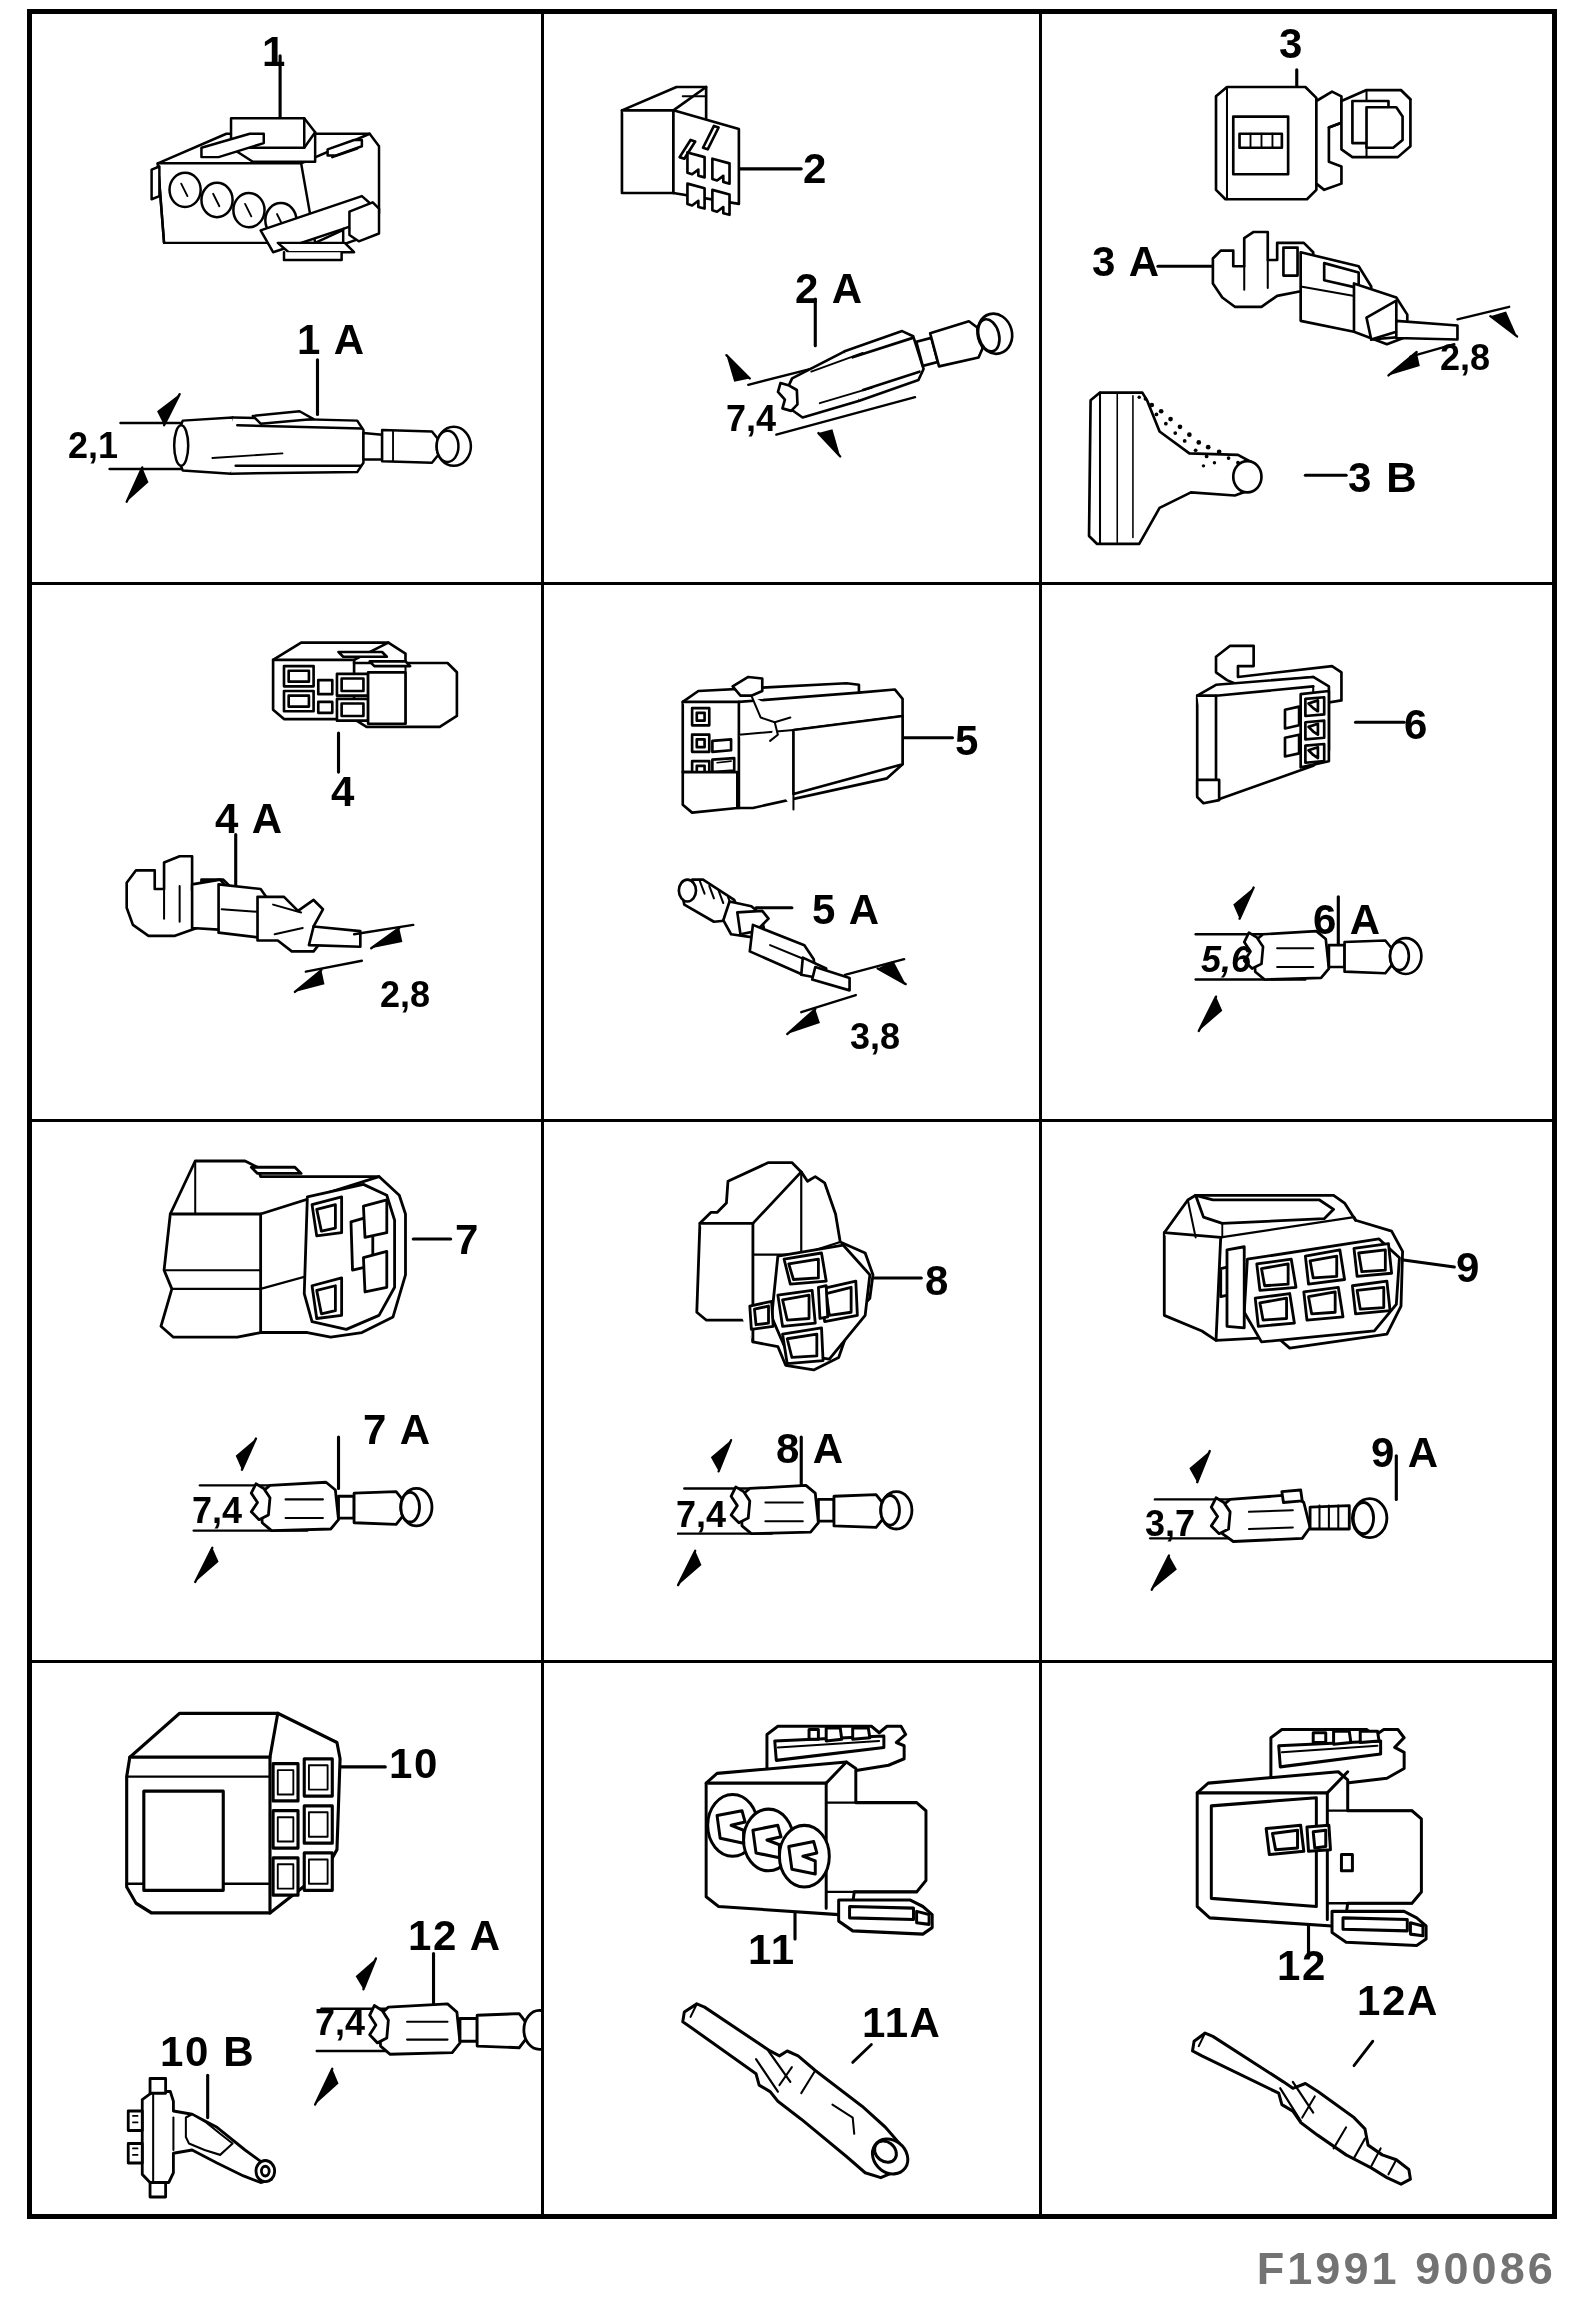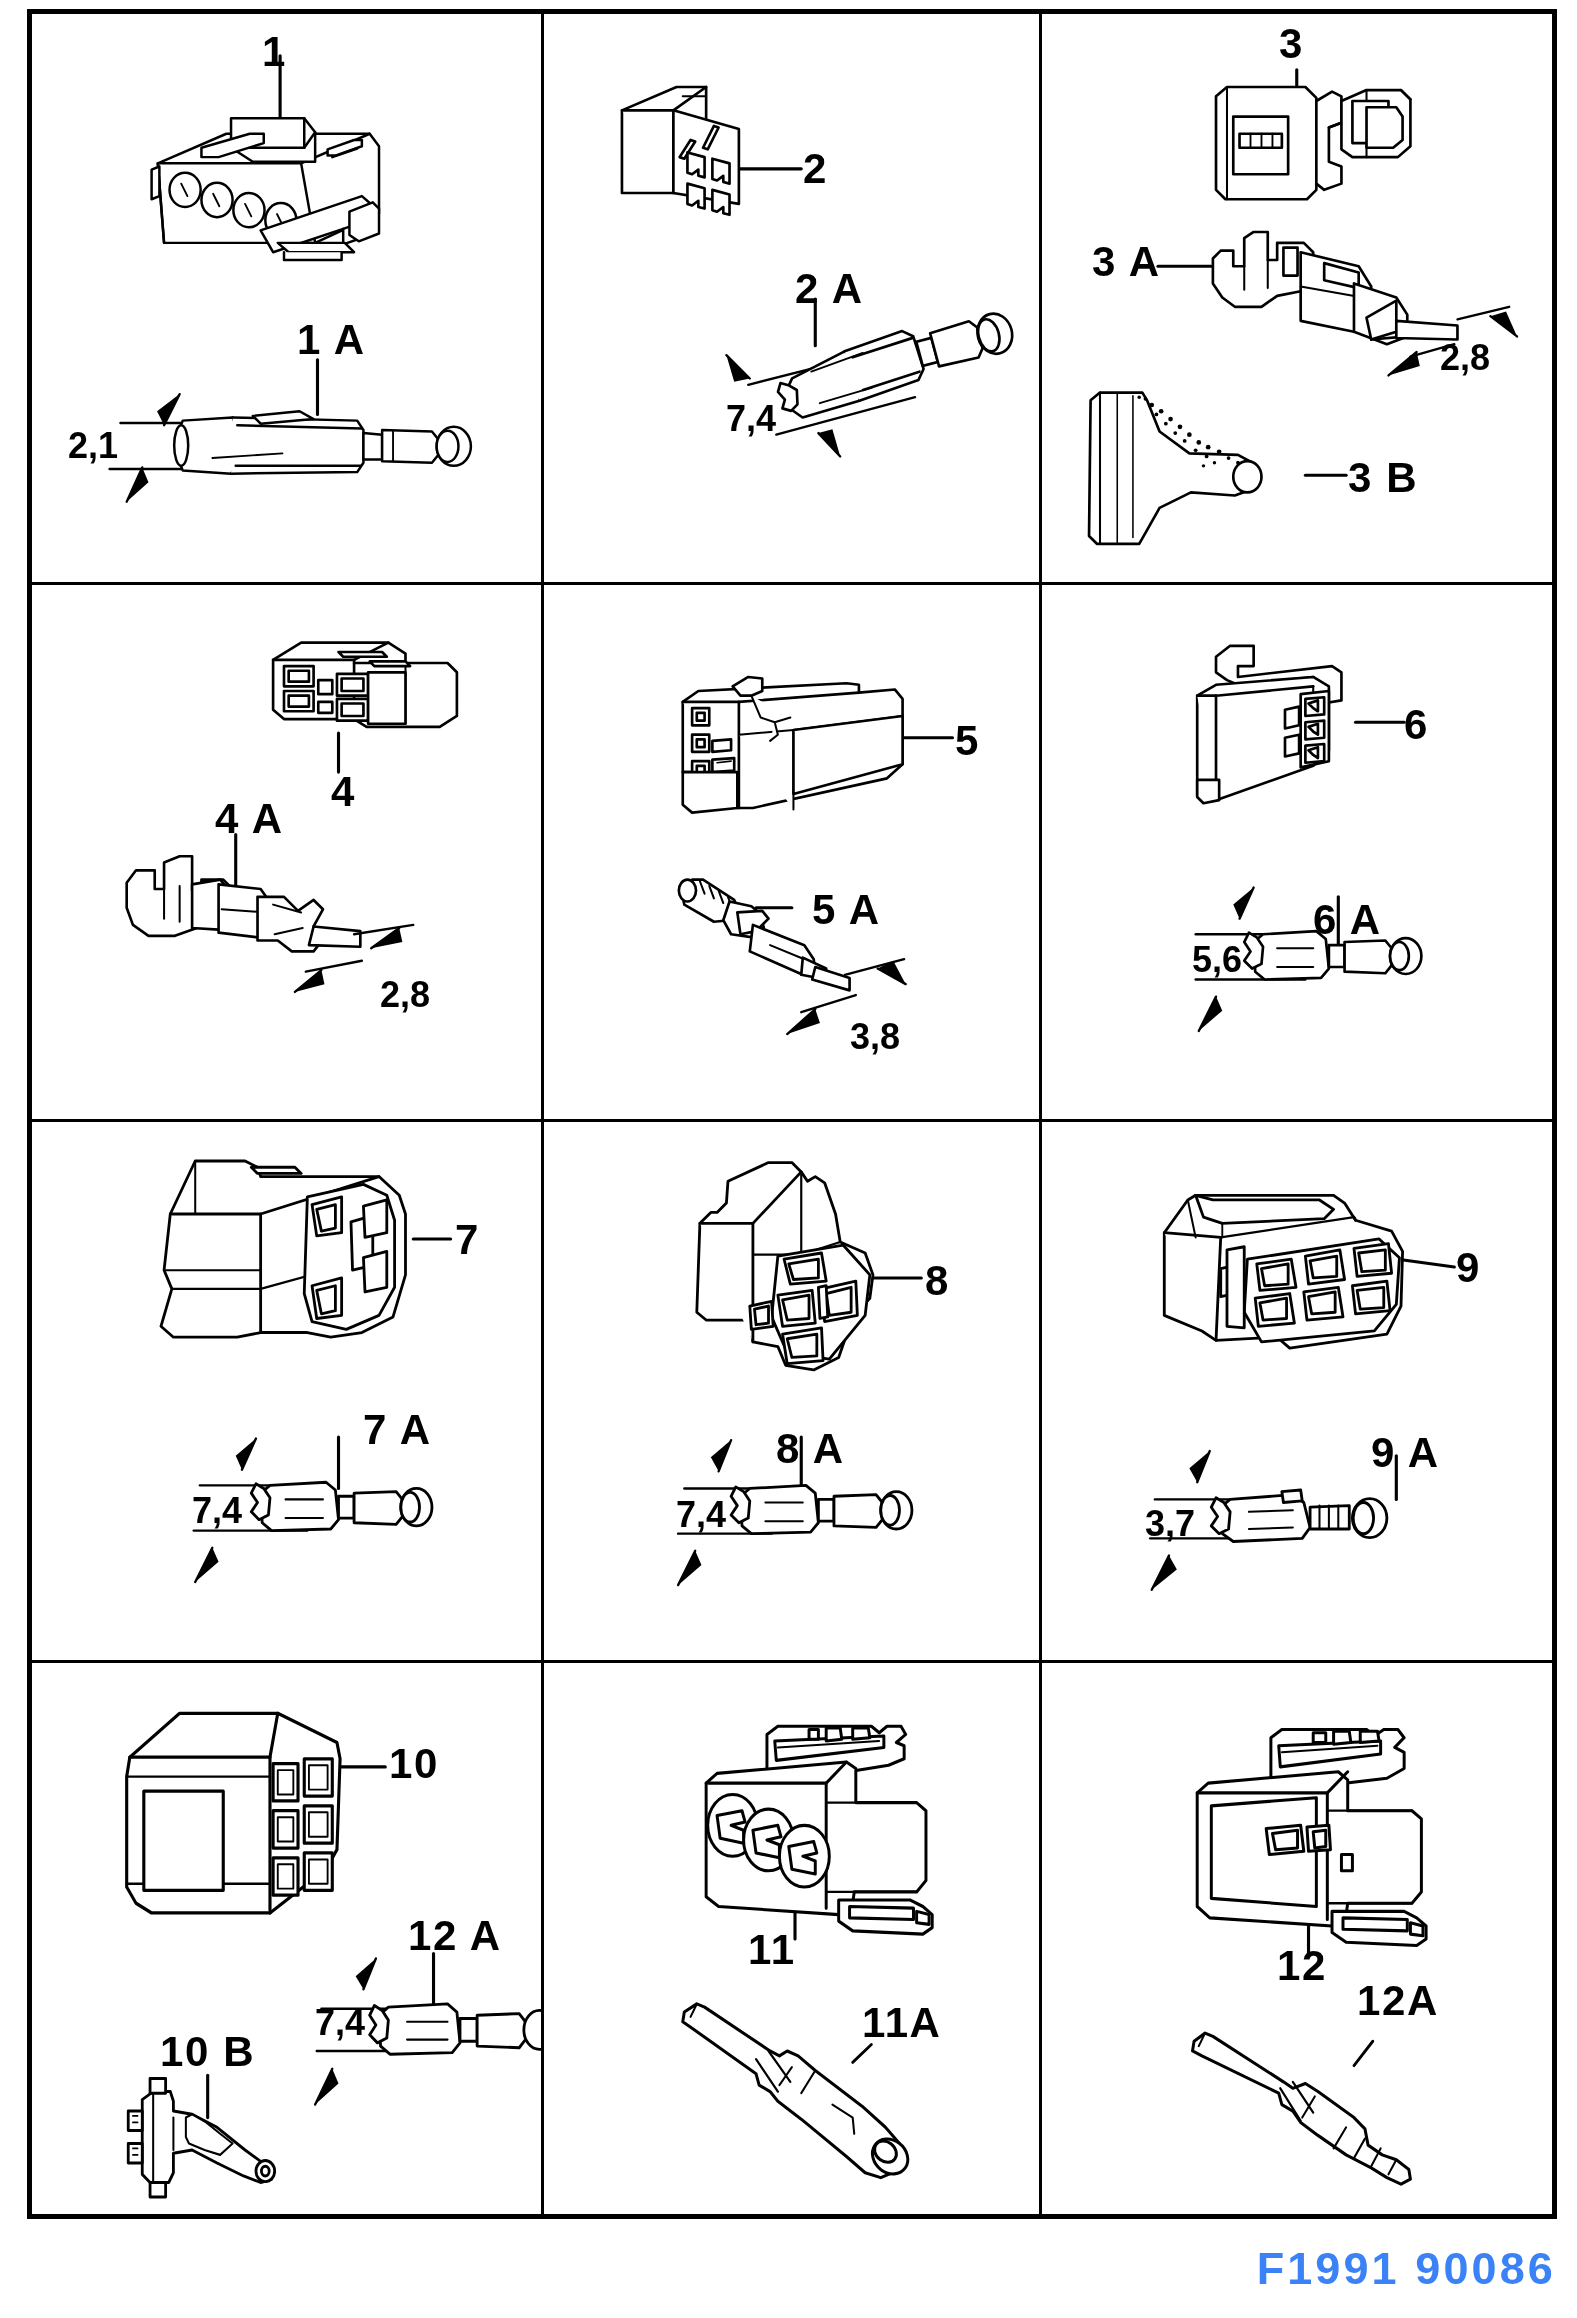--- a/index.html
+++ b/index.html
@@ -67,21 +67,21 @@
   
   #footer{
     position:absolute;
     left:0;top:2243px;
     width:1556px;
     text-align:right;
     font-family:"Liberation Sans",sans-serif;
     font-weight:700;
     font-size:45px;
     letter-spacing:3.1px;
-    color:#3b82f6;
+    color:#737373;
   }
 </style>
 </head>
 <body>
 
 <div id="page">
 
   <div id="plate">
     <div class="frame-outline"></div>
 
@@ -529,21 +529,21 @@
               <path d="M386 458 L438 456 L446 466 L446 488 L438 498 L386 496 Z"></path>
 
               <ellipse cx="464" cy="476" rx="20" ry="23"></ellipse>
               <ellipse cx="456" cy="476" rx="12" ry="18"></ellipse>
             </g>
           </svg>
         </div>
 
         <div class="lbl" style="left:362px;top:119px;">6</div>
         <div class="lbl" style="left:271px;top:287px;margin-top:27px;">6 A</div>
-        <div class="dim" style="left:150px;top:357px;">5,6</div>
+        <div class="dim" style="left:159px;top:357px;font-style:italic;">5,6</div>
       </div>
 
       <div class="cell c1 r3">
         <div class="dw">
           <svg viewBox="0 0 660 690" preserveAspectRatio="none">
             <g fill="#fff" stroke="#000" stroke-width="3.6" stroke-linejoin="round" stroke-linecap="round">
 
               <path d="M496 150 L544 150" stroke-width="4"></path>
 
               <path d="M184 118 L216 50 L280 50 L296 58 L300 70 L452 70 L478 94 L486 118 L486 196 L470 250 L430 270 L390 276 L360 270 L300 270 L270 276 L188 276 L172 262 L186 214 L176 190 Z"></path>

